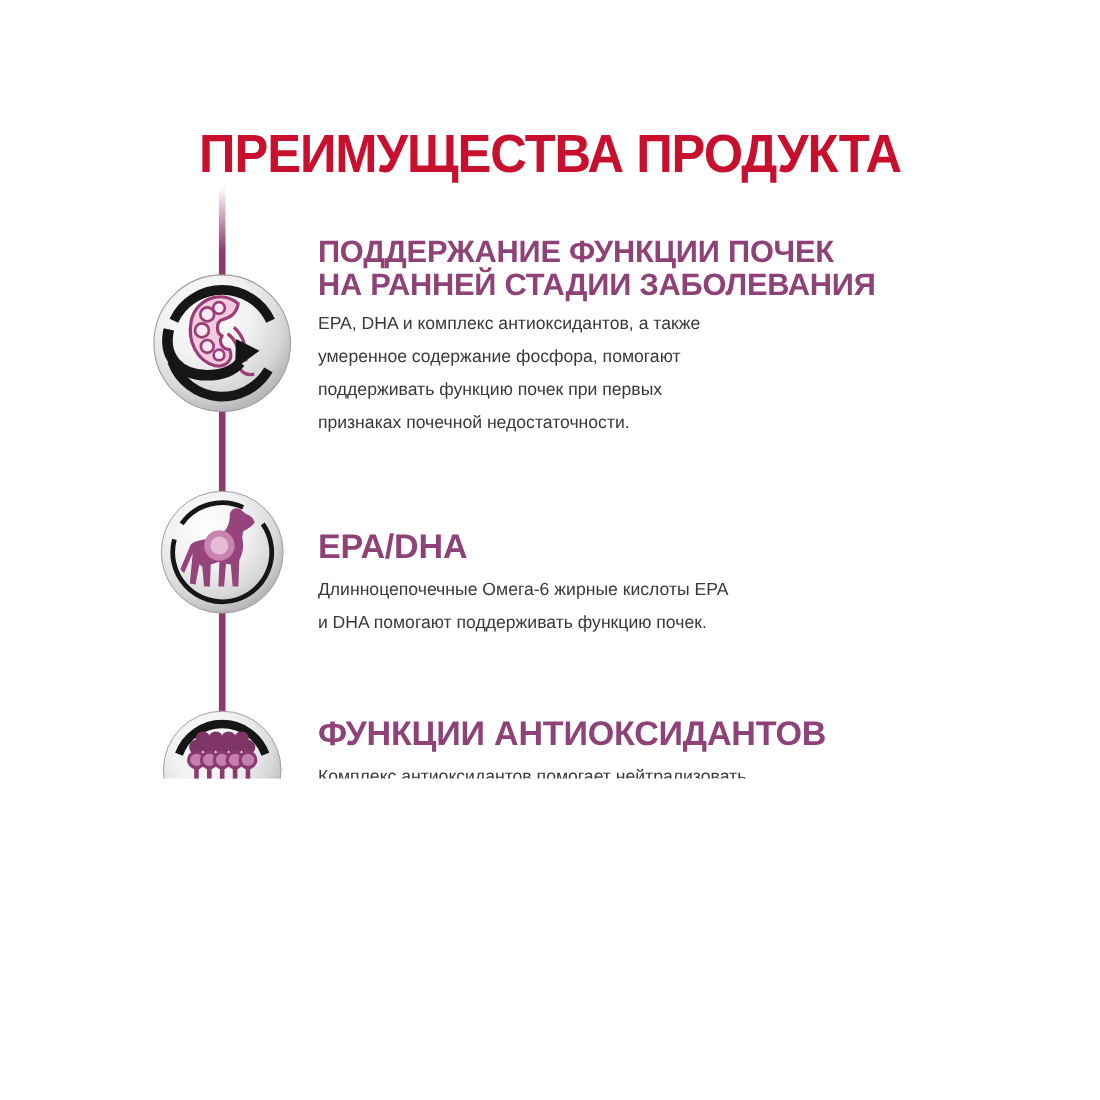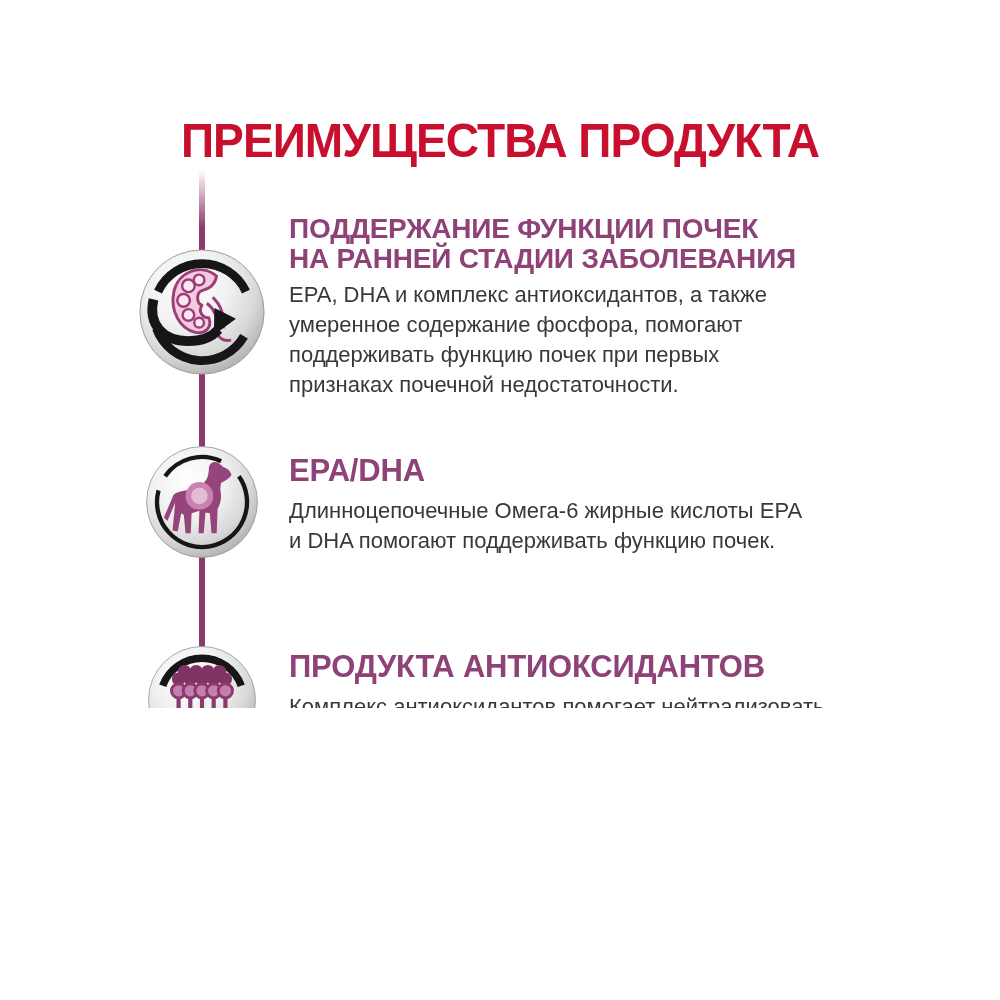--- a/index.html
+++ b/index.html
@@ -46,35 +46,35 @@
   .icon1{left:137px;top:247px;width:130px;height:130px;}
   .icon2{left:144px;top:444px;width:116px;height:116px;}
   .icon3{left:146px;top:644px;width:112px;height:112px;}
   .texts{
     position:absolute;
     left:289px;
     width:600px;
     z-index:2;
   }
   .text1{top:214px;}
-  .text2{top:454px;}
+  .text2{top:480px;}
   .text3{top:650px;}
   .heading{
     margin:0;
     color:var(--heading-purple,#8E4277);
     font-weight:700;
     white-space:pre-line;
     letter-spacing:-0.2px;
   }
   .text1 .heading{font-size:28px;line-height:30px;}
   .text2 .heading,.text3 .heading{font-size:31px;line-height:34px;}
   .body{
     margin:0;
     color:var(--body-text,#383838);
-    font-size:22px;
+    font-size:16px;
     line-height:30px;
     white-space:pre-line;
   }
   .text1 .body{margin-top:6px;}
   .text2 .body,.text3 .body{margin-top:8px;}
 </style>
 </head>
 <body>
 
 <div class="canvas">
@@ -189,18 +189,18 @@
       <g fill="#E9CADD" stroke="#8A3A6F" stroke-width="3.5">
         <circle cx="39" cy="87" r="7.5"></circle>
           <circle cx="53" cy="87" r="7.5"></circle>
         <circle cx="67" cy="87" r="7.5"></circle>
           <circle cx="81" cy="87" r="7.5"></circle>
         <circle cx="95" cy="87" r="7.5"></circle>
       </g>
     </svg>
   </div>
   <div class="texts text3">
-    <h2 class="heading">ПРОДУКТА АНТИОКСИДАНТОВ</h2>
+    <h2 class="heading">ФУНКЦИИ АНТИОКСИДАНТОВ</h2>
     <p class="body">Комплекс антиоксидантов помогает нейтрализовать
 свободные радикалы и защитить ткани и клетки.</p>
   </div>
 
 </div>
 
 </body></html>

